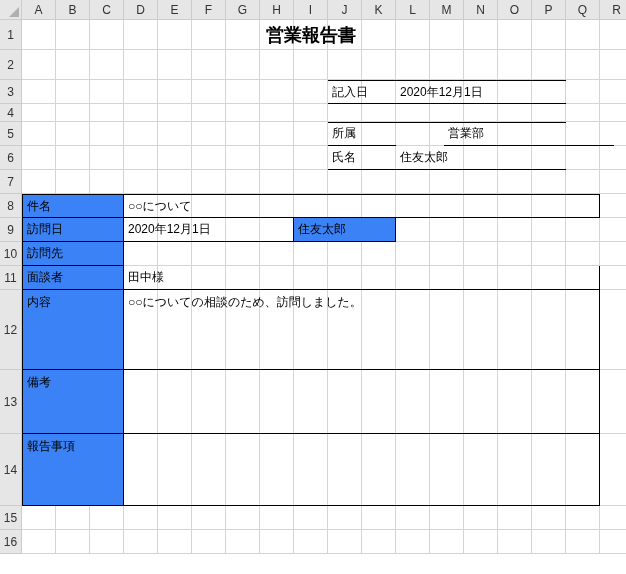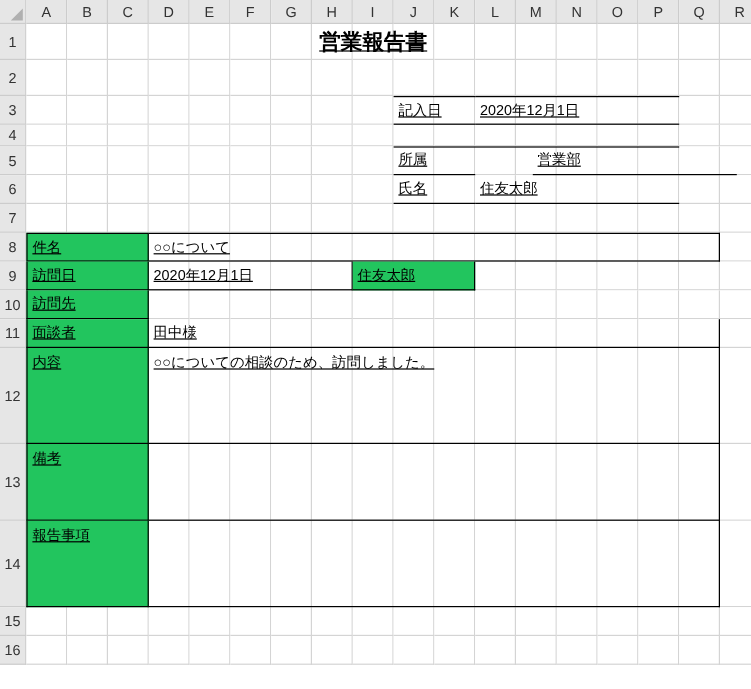--- a/index.html
+++ b/index.html
@@ -72,32 +72,32 @@
     position: absolute;
     left: 22px; top: 20px;
   }
   .grow { display: flex; }
   .cell {
     border-right: 1px solid #d4d4d4;
     border-bottom: 1px solid #d4d4d4;
     background: #fff;
   }
   
-  .overlay { position: absolute; text-decoration: underline; }
+  .overlay { position: absolute; }
   .title {
     font-size: 18px;
     font-weight: bold;
     text-align: center;
   }
   .bline { border-bottom: 1px solid #000; }
   .tline { border-top: 1px solid #000; }
   .lline { border-left: 1px solid #000; }
   .rline { border-right: 1px solid #000; }
   .pad { padding: 2px 4px; display: flex; align-items: center; }
-  .green { background: #22c55e; }
+  .green { background: #3b82f6; }
   .valtop { align-items: flex-start; padding-top: 4px; }
 </style>
 </head>
 <body>
 
 <div class="sheet">
   <div class="corner"></div>
 
   <div class="colheads" id="colheads">
       <div class="colhead" style="width: 34px;">A</div>

